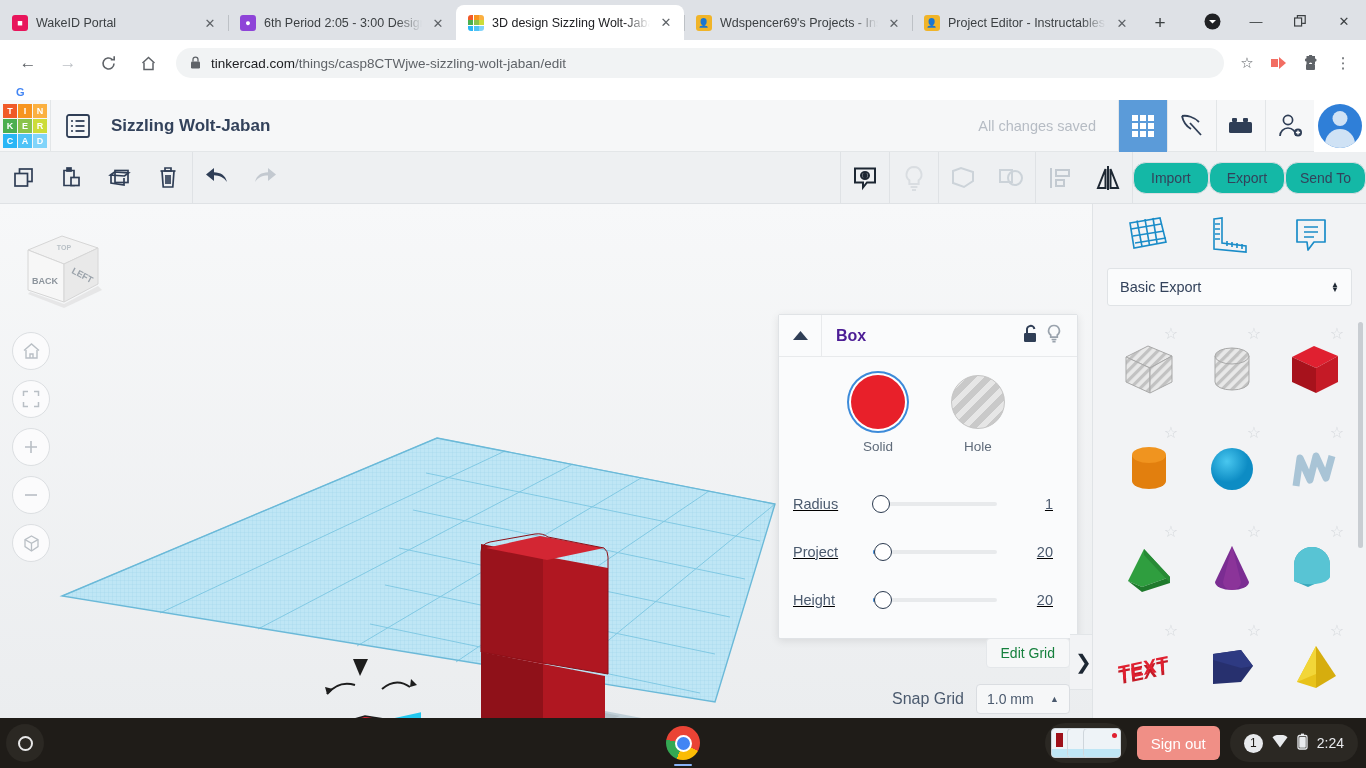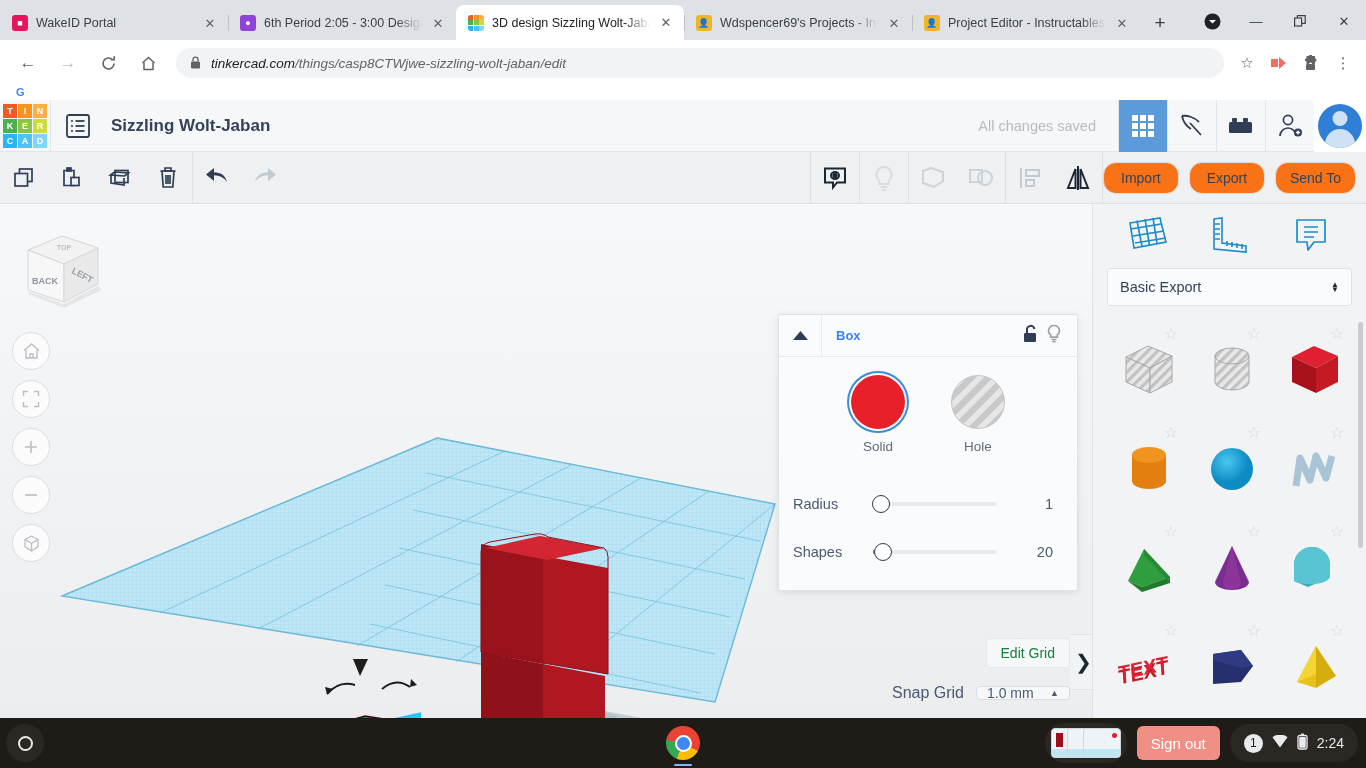--- a/index.html
+++ b/index.html
@@ -67,21 +67,21 @@
   }
   .navbtn {
     width: 32px; height: 32px; margin: 0 4px; border-radius: 50%;
     display: flex; align-items: center; justify-content: center;
     color: #5f6368; font-size: 17px;
   }
   .navbtn.fwd { color: #bdc1c6; }
   .urlbox {
     flex: 1 1 auto; height: 30px; background: #f1f3f4; border-radius: 16px;
     display: flex; align-items: center; padding: 0 14px; margin: 0 8px;
-    font-size: 13.5px; color: #5f6368; gap: 10px; font-style: italic;
+    font-size: 13.5px; color: #5f6368; gap: 10px;
   }
   .urlbox .lock { font-size: 11px; color: #5f6368; }
   .urlbox .urldomain { color: #202124; }
   .omni-icons { display: flex; align-items: center; gap: 2px; }
   .omni-icons > div {
     width: 30px; height: 30px; display: flex; align-items: center;
     justify-content: center; color: #5f6368; font-size: 15px;
   }
   .bookmarkbar {
     position: absolute; top: 86px; left: 0; width: 1366px; height: 14px;
@@ -155,22 +155,22 @@
     position: relative; height: 52px; background: #eef0f2;
     display: flex; align-items: center; border-bottom: 1px solid #dfe2e5;
   }
   .tb-btn {
     width: 48px; height: 52px; display: flex; align-items: center;
     justify-content: center;
   }
   .tb-sep { width: 1px; height: 52px; background: #dfe2e5; }
   .tb-right { margin-left: auto; display: flex; align-items: center; }
   .tb-txtbtn {
-    height: 32px; min-width: 76px; padding: 0 14px; margin-right: 10px;
-    background: #f97316; border: 1px solid #dadde1; border-radius: 13px;
+    height: 32px; min-width: 76px; padding: 0 14px; 
+    background: #14b8a6; border: 1px solid #dadde1; border-radius: 13px;
     font-size: 14px; color: #33425b; display: flex; align-items: center;
     justify-content: center;
   }
 
   
   .tc-main { position: relative; height: 514px; display: flex; }
 
   
   .canvas {
     position: relative; width: 1092px; height: 514px; overflow: hidden;
@@ -198,42 +198,42 @@
   .props-head {
     height: 42px; display: flex; align-items: center;
     border-bottom: 1px solid #e8eaec; background: #fafbfc;
   }
   .props-collapse {
     width: 42px; height: 42px; display: flex; align-items: center;
     justify-content: center;
   }
   .props-head-sep { width: 1px; height: 42px; background: #e8eaec; }
   .props-name {
-    font-size: 13px; font-weight: bold; color: #3b82f6; padding-left: 14px;
+    font-size: 16px; font-weight: bold; color: #4c1d95; padding-left: 14px;
   }
   .props-head-icons {
     margin-left: auto; display: flex; align-items: center; gap: 6px;
     padding-right: 14px;
   }
   .props-body { padding: 18px 0 14px; }
   .sh-row { display: flex; justify-content: center; gap: 46px; }
   .sh-item {
     display: flex; flex-direction: column; align-items: center; gap: 10px;
   }
   .sh-circle { width: 54px; height: 54px; border-radius: 50%; }
   .sh-circle.solid {
     background: #e8202a; box-shadow: 0 0 0 2px #fff, 0 0 0 4px #3c8ad9;
   }
   .sh-circle.hole {
     background: repeating-linear-gradient(135deg,#c9c9c9 0 6px,#e6e6e6 6px 12px);
     border: 1px solid #c5c5c5;
   }
   .sh-label { font-size: 13.5px; color: #5f6b7a; }
 
-  .slider-rows { margin-top: 26px; }
+  .slider-rows { margin-top: 26px; text-decoration: underline; }
   .srow {
     display: flex; align-items: center; height: 48px; padding: 0 24px 0 14px;
   }
   .srow .slbl { width: 80px; font-size: 14.5px; color: #4b5a6e; }
   .srow .strack {
     flex: 1 1 auto; position: relative; height: 18px; margin-right: 8px;
   }
   .strack .rail {
     position: absolute; top: 7px; left: 0; right: 14px; height: 4px;
     border-radius: 2px; background: #e8eaec;
@@ -259,21 +259,21 @@
     position: absolute; right: 8px; top: 8px; height: 30px; padding: 0 14px;
     display: flex; align-items: center; font-size: 14px; color: #15803d;
     background: #f6f7f8; border: 1px solid #e4e7ea; border-radius: 4px;
   }
   .snaprow {
     position: absolute; right: 8px; top: 54px; display: flex;
     align-items: center; gap: 12px;
   }
   .snaplbl { font-size: 16px; color: #4b5a6e; }
   .snapsel {
-    width: 94px; height: 14px; background: #f6f7f8;
+    width: 94px; height: 30px; background: #f6f7f8;
     border: 1px solid #dadde1; border-radius: 4px; display: flex;
     align-items: center; padding: 0 10px; font-size: 14px; color: #4b5a6e;
   }
   .snapsel .caret { margin-left: auto; font-size: 9px; color: #4b5a6e; }
 
   .panel-flyout {
     position: absolute; left: 1070px; top: 430px; width: 28px; height: 56px;
     background: #f2f3f5; border: 1px solid #e2e5e8; border-left: none;
     border-radius: 0 4px 4px 0; display: flex; align-items: center;
     justify-content: center; font-size: 20px; color: #1d2733;
@@ -834,21 +834,30 @@
             <div class="slider-rows">
               <div class="srow">
                 <div class="slbl">Radius</div>
                 <div class="strack">
                   <div class="rail"></div>
                     <div class="knob" style="left:8px"></div>
                 </div>
                 <div class="sval">1</div>
               </div>
               <div class="srow">
-                <div class="slbl">Shapes</div>
+                <div class="slbl">Project</div>
+                <div class="strack">
+                  <div class="rail"></div>
+                    <div class="fill" style="width:2px"></div>
+                    <div class="knob" style="left:10px"></div>
+                </div>
+                <div class="sval">20</div>
+              </div>
+              <div class="srow">
+                <div class="slbl">Height</div>
                 <div class="strack">
                   <div class="rail"></div>
                     <div class="fill" style="width:2px"></div>
                     <div class="knob" style="left:10px"></div>
                 </div>
                 <div class="sval">20</div>
               </div>
             </div>
           </div>
         </div>

